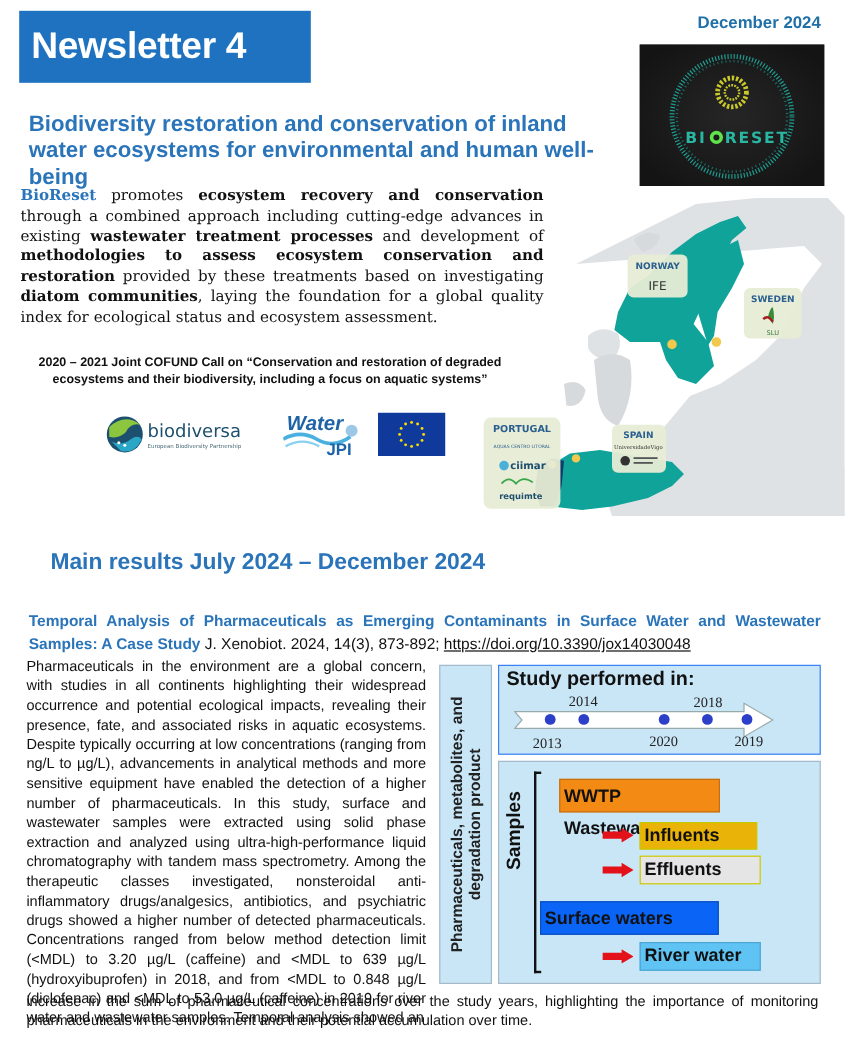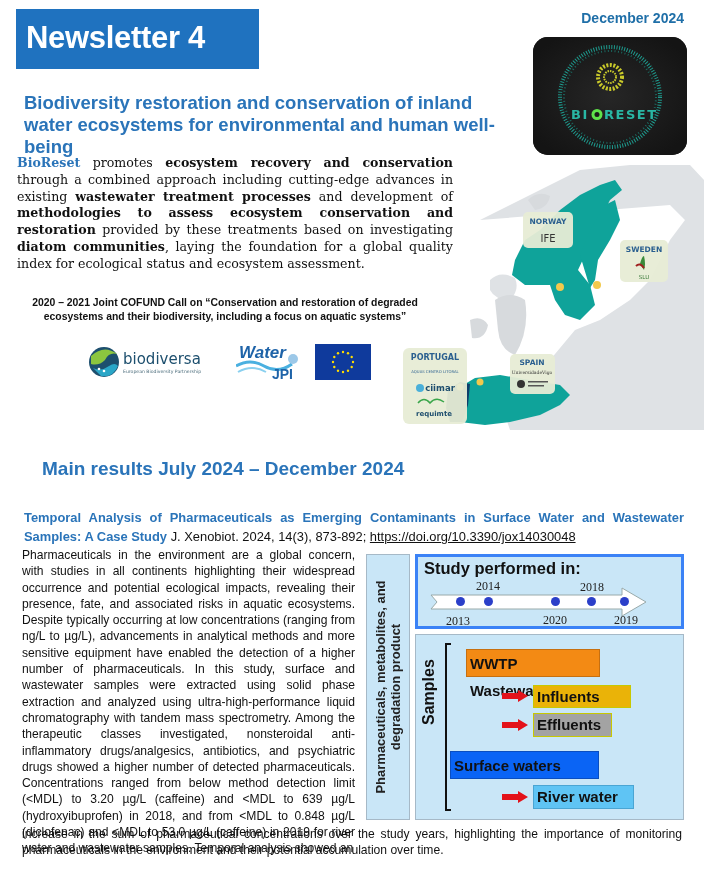--- a/index.html
+++ b/index.html
@@ -5,21 +5,21 @@
   * { box-sizing: border-box; margin: 0; padding: 0; }
   html, body { width: 704px; height: 874px; background: #ffffff; overflow: hidden; }
   body { position: relative; font-family: "Liberation Sans", sans-serif; color: #111; }
 
   .abs { position: absolute; }
 
   
   .title-box { left: 16px; top: 9px; width: 243px; height: 60px; background: #1f72bf; }
   .title-box span { position: absolute; left: 10px; top: 11px; color: #fff; font-weight: bold; font-size: 31px; letter-spacing: -0.3px; font-family: Liberation Sans, sans-serif; }
   .date { right: 20px; top: 10px; color: #1f6fa8; font-weight: bold; font-size: 14px; }
-  .logo-box { left: 533px; top: 37px; width: 154px; height: 118px; background: #1b1b1b; overflow: hidden; border-radius: 15px; }
+  .logo-box { left: 533px; top: 37px; width: 154px; height: 118px; background: #1b1b1b; overflow: hidden; }
   .subtitle { left: 24px; top: 92px; width: 500px; color: #2a74b9; font-weight: bold; font-size: 18.5px; line-height: 22px; }
 
   .intro { left: 17px; top: 155px; width: 436px; font-family: "DejaVu Serif", serif; font-size: 12.6px; line-height: 16.8px; text-align: justify; color: #111; }
   .intro b { font-weight: bold; }
   .intro .brand { color: #2a74b9; font-weight: bold; }
 
   .cofund { left: 30px; top: 296px; width: 390px; text-align: center; font-weight: bold; font-size: 10.4px; line-height: 13.5px; color: #111; }
 
   
   .logo-bio { left: 87px; top: 342px; width: 115px; height: 40px; }
@@ -36,31 +36,31 @@
   .paper-title a { color: #111; text-decoration: underline; }
 
   .abstract { left: 22px; top: 547px; width: 333px; font-size: 12.1px; line-height: 16.3px; text-align: justify; color: #111; }
   .abstract-tail { left: 22px; top: 826px; width: 660px; font-size: 12.1px; line-height: 16.3px; text-align: justify; color: #111; }
   .abstract p, .abstract-tail p { text-align-last: auto; }
 
   
   .diagram { left: 366px; top: 554px; width: 318px; height: 266px; }
   .d-left { position: absolute; left: 0; top: 0; width: 44px; height: 266px; background: #c9e6f7; border: 1px solid #a6b9c7; }
   .d-left span { position: absolute; left: 50%; top: 50%; transform: translate(-50%, -50%) rotate(-90deg); white-space: nowrap; text-align: center; font-weight: bold; font-size: 13px; line-height: 15px; color: #222; }
-  .d-top { position: absolute; left: 49px; top: 0; width: 269px; height: 75px; background: #c9e6f7; border: 3px solid #3b82f6; }
+  .d-top { position: absolute; left: 49px; top: 0; width: 269px; height: 75px; background: #c9e6f7; border: 1px solid #3b82f6; }
   .d-top .hd { position: absolute; left: 6px; top: 2px; font-weight: bold; font-size: 16.5px; color: #111; }
   .d-bot { position: absolute; left: 49px; top: 80px; width: 269px; height: 186px; background: #c9e6f7; border: 1px solid #a6b9c7; }
   .yr { position: absolute; font-family: "Liberation Serif", serif; font-size: 12px; color: #222; }
   .dot { position: absolute; width: 9px; height: 9px; border-radius: 50%; background: #2b3fc9; }
   .samples-label { position: absolute; left: 4px; top: 90px; transform: rotate(-90deg); transform-origin: left top; font-weight: bold; font-size: 16px; color: #111; }
   .bracket { position: absolute; left: 29px; top: 8px; width: 6px; height: 168px; border-left: 2px solid #111; border-top: 2px solid #111; border-bottom: 2px solid #111; }
   .sbox { position: absolute; font-weight: bold; font-size: 15px; color: #111; padding-left: 3px; line-height: 27px; }
   .wwtp { left: 50px; top: 14px; width: 134px; height: 28px; background: #f38a14; border: 1px solid #c66f10; }
   .infl { left: 117px; top: 50px; width: 98px; height: 23px; background: #eab308; border: 1px solid #c8c800; line-height: 21px; }
-  .effl { left: 117px; top: 78px; width: 79px; height: 24px; background: #a3a3a3; border: 1px solid #c8c800; line-height: 22px; }
+  .effl { left: 117px; top: 78px; width: 101px; height: 24px; background: #e5e5e5; border: 1px solid #c8c800; line-height: 22px; }
   .surf { left: 34px; top: 116px; width: 149px; height: 28px; background: #0a64f5; border: 1px solid #0a4ec0; }
   .river { left: 117px; top: 150px; width: 101px; height: 24px; background: #5fc4f4; border: 1px solid #4aa5d3; line-height: 22px; }
   .arrow { position: absolute; width: 26px; height: 12px; }
 </style>
 </head>
 <body>
 
 <div class="abs title-box">
   <span>Newsletter 4</span>
 </div>

